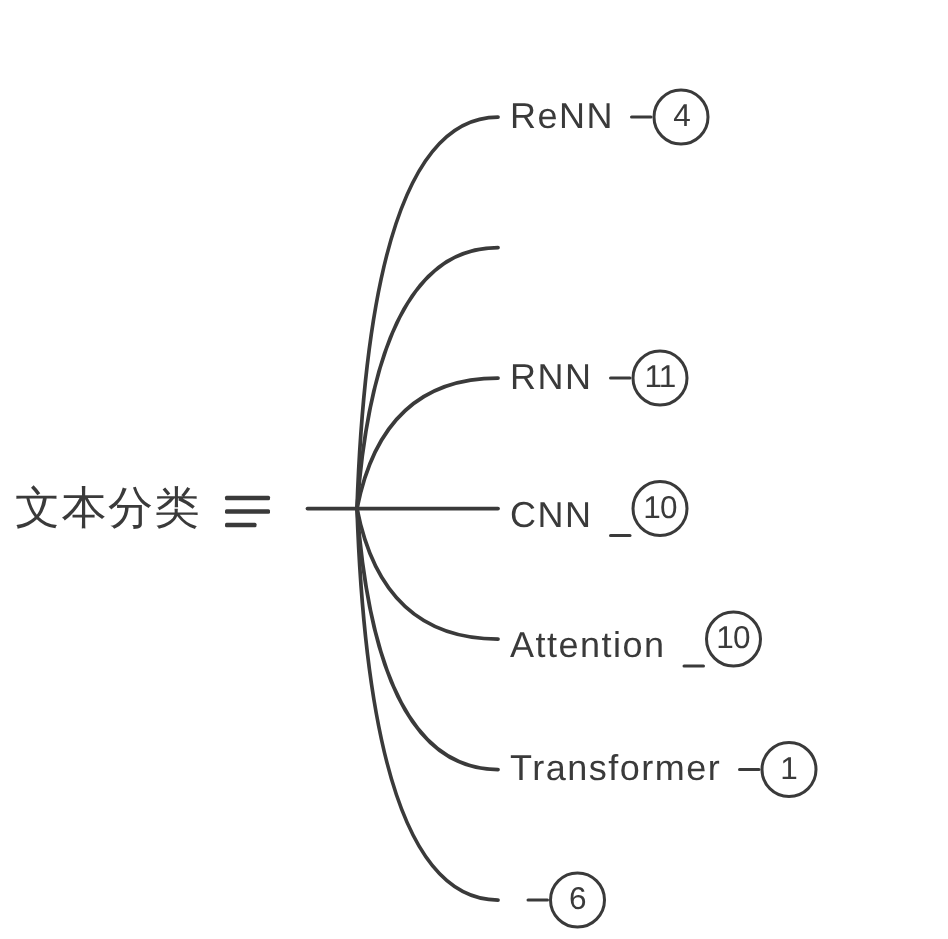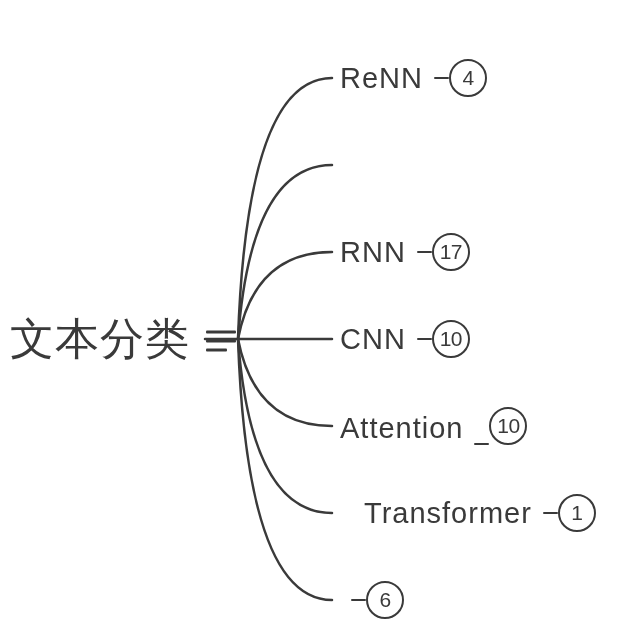--- a/index.html
+++ b/index.html
@@ -28,21 +28,21 @@
   .root-node {
     position: absolute;
     left: 10px;
     top: 339px;
     transform: translateY(-50%);
     display: flex;
     align-items: center;
     gap: 16px;
   }
   .root-label {
-    font-size: 44px;
+    font-size: 30px;
     letter-spacing: 1px;
     white-space: nowrap;
   }
   .notes-icon {
     display: flex;
     flex-direction: column;
     gap: 6px;
     width: 30px;
     margin-top: 4px;
   }
@@ -55,21 +55,21 @@
   .notes-icon .bar.short { width: 21px; }
   .branch-row {
     position: absolute;
     left: 340px;
     transform: translateY(-50%);
     display: flex;
     align-items: center;
     white-space: nowrap;
   }
   .branch-label {
-    font-size: 29px;
+    font-size: 24px;
     letter-spacing: 1px;
   }
   .badge-dash {
     width: 15px;
     height: 2.5px;
     background: #3a3a3a;
     border-radius: 1px;
     margin-left: 11px;
   }
   .badge {
@@ -84,23 +84,23 @@
     flex: none;
   }
   .badge span {
     font-size: 21px;
     letter-spacing: -0.5px;
   }
   
   .row-0 { top: 78px; }
   .row-1 { top: 165px; }
   .row-2 { top: 252px; }
-  .row-3 { top: 339px; }
+  .row-3 { top: 339px; align-items: flex-end; }
   .row-4 { top: 426px; align-items: flex-end; }
-  .row-5 { top: 513px; margin-left: 24px; }
+  .row-5 { top: 513px; }
   .row-6 { top: 600px; }
 </style>
 </head>
 <body>
 
 <div class="canvas">
 
   <svg class="connectors" viewBox="0 0 632 626" xmlns="http://www.w3.org/2000/svg">
     <path d="M 238 339 Q 247 78 332 78"></path>
     <path d="M 238 339 Q 251 165 332 165"></path>
@@ -126,21 +126,21 @@
     <span class="badge">
         <span>4</span>
       </span>
   </div>
 
 
   <div class="branch-row row-2">
     <span class="branch-label">RNN</span>
     <span class="badge-dash"></span>
     <span class="badge">
-        <span>17</span>
+        <span>11</span>
       </span>
   </div>
 
   <div class="branch-row row-3">
     <span class="branch-label">CNN</span>
     <span class="badge-dash"></span>
     <span class="badge">
         <span>10</span>
       </span>
   </div>

